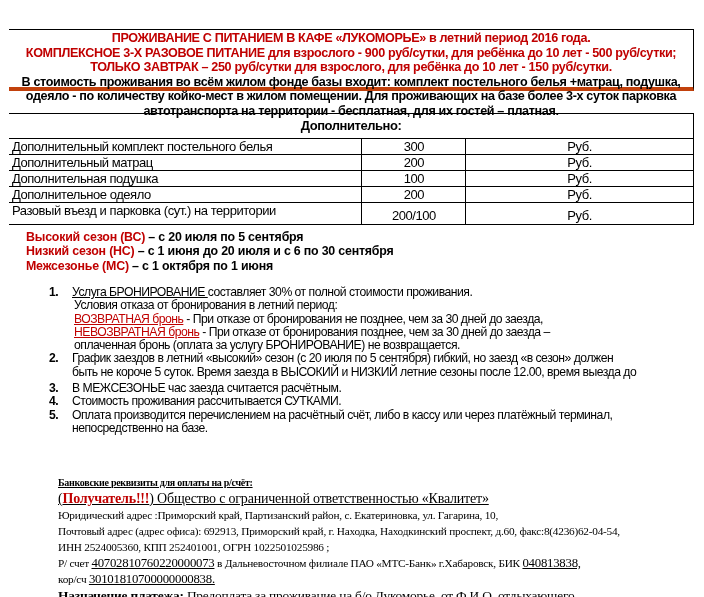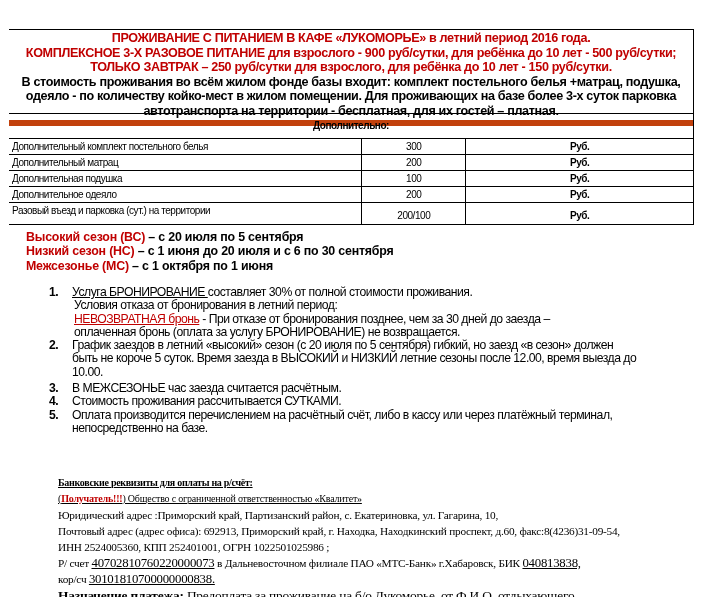--- a/index.html
+++ b/index.html
@@ -1,36 +1,36 @@
 <!DOCTYPE html>
 <html><head>
 <meta charset="utf-8">
 <style>
   html, body { margin:0; padding:0; background:#ffffff; }
   body { width:704px; height:597px; position:relative; overflow:hidden; color:#000; font-family:"Liberation Sans", sans-serif; }
   .red { color:#c00000; }
-  .header-box { position:absolute; left:9px; top:29px; width:685px; height:97px; border-top:1px solid #000; border-right:1px solid #000; border-bottom:6px solid #c2410c; box-sizing:border-box; }
+  .header-box { position:absolute; left:9px; top:29px; width:685px; height:62px; border-top:1px solid #000; border-right:1px solid #000; border-bottom:4px solid #c2410c; box-sizing:border-box; }
   .header-box .line { text-align:center; font-size:12.6px; font-weight:bold; line-height:14.6px; white-space:nowrap; letter-spacing:-0.35px; }
   .header-box .line.first { margin-top:1px; }
-  .extra-table { position:absolute; left:9px; top:113px; width:685px; border-collapse:collapse; font-size:10px; letter-spacing:-0.45px; }
+  .extra-table { position:absolute; left:9px; top:113px; width:685px; border-collapse:collapse; font-size:13px; letter-spacing:-0.45px; }
   .extra-table td { border-top:1px solid #000; border-bottom:1px solid #000; padding:0 3px; height:15px; line-height:15px; white-space:nowrap; }
   .extra-table td.c2, .extra-table td.c3 { border-left:1px solid #000; text-align:center;margin-top:42px; }
-  .extra-table td.c3 { border-right:1px solid #000;font-weight:bold; }
+  .extra-table td.c3 { border-right:1px solid #000; }
   .extra-table tr.title td { border-right:1px solid #000; text-align:center; font-weight:bold; height:18px; line-height:24px; }
   .extra-table tr.tall td { height:21px; vertical-align:top; line-height:15px; }
   .extra-table tr.tall td.c2, .extra-table tr.tall td.c3 { vertical-align:bottom; line-height:16px; }
   .seasons { position:absolute; left:26px; top:230px; font-size:12.4px; font-weight:bold; line-height:14.4px; letter-spacing:-0.2px; }
   .seasons div { white-space:nowrap; }
   .rules { position:absolute; left:49px; top:286px; font-size:12.2px; line-height:13.3px; letter-spacing:-0.5px; }
   .rule { position:relative; padding-left:23px; white-space:nowrap; }
   .rule .num { position:absolute; left:0; top:0; font-weight:bold; }
   .u { text-decoration:underline; }
   .bank { position:absolute; left:58px; top:475px; font-family:"Liberation Serif", serif; white-space:nowrap; }
   .bank .b-title { font-size:10px; font-weight:bold; text-decoration:underline; line-height:16px; letter-spacing:-0.3px; }
-  .bank .b-recipient { font-size:10px; text-decoration:underline; line-height:16px; letter-spacing:-0.2px; }
+  .bank .b-recipient { font-size:14px; text-decoration:underline; line-height:16px; letter-spacing:-0.2px; }
   .bank .small { font-size:11.3px; line-height:16px; letter-spacing:-0.25px; }
   .bank .num-u { font-size:12.8px; text-decoration:underline; }
   .bank .purpose { font-size:13.4px; line-height:17px; letter-spacing:-0.2px; }
 </style>
 </head>
 <body>
 
 <div class="header-box">
   <div class="line first red">ПРОЖИВАНИЕ  С ПИТАНИЕМ В КАФЕ «ЛУКОМОРЬЕ»  в летний период 2016 года.</div>
   <div class="line red">КОМПЛЕКСНОЕ 3-Х РАЗОВОЕ ПИТАНИЕ для взрослого - 900 руб/сутки,  для ребёнка до 10 лет - 500 руб/сутки;</div>
@@ -82,46 +82,46 @@
   <div><span class="red">Высокий сезон (ВС)</span><span> – с 20 июля по 5 сентября</span></div>
   <div><span class="red">Низкий сезон (НС)</span><span> – с 1 июня  до 20 июля и с 6  по 30 сентября</span></div>
   <div><span class="red">Межсезонье (МС)</span><span> – с 1 октября по 1 июня</span></div>
 </div>
 
 <div class="rules">
   <div class="rule">
     <span class="num">1.</span>
     <div><span class="u">Услуга БРОНИРОВАНИЕ </span><span>составляет 30% от полной стоимости проживания.</span></div>
     <div style="padding-left:2px">Условия отказа от бронирования в летний период:</div>
+    <div style="padding-left:2px"><span class="red u">ВОЗВРАТНАЯ  бронь</span><span> - При отказе от бронирования не позднее, чем за 30 дней до заезда,</span></div>
     <div style="padding-left:2px"><span class="red u">НЕВОЗВРАТНАЯ бронь</span><span> - При отказе от бронирования позднее, чем за 30 дней до заезда –</span></div>
     <div style="padding-left:2px">оплаченная бронь (оплата за услугу БРОНИРОВАНИЕ) не возвращается.</div>
   </div>
   <div class="rule">
     <span class="num">2.</span>
     <div>График заездов в летний «высокий» сезон (с 20 июля по 5 сентября) гибкий, но заезд «в сезон»  должен</div>
     <div>быть не короче 5 суток. Время заезда в ВЫСОКИЙ и НИЗКИЙ летние сезоны после 12.00, время выезда до</div>
-    <div>10.00.</div>
   </div>
   <div class="rule" style="margin-top:3px">
     <span class="num">3.</span>
     <div>В МЕЖСЕЗОНЬЕ час заезда считается расчётным.</div>
   </div>
   <div class="rule">
     <span class="num">4.</span>
     <div>Стоимость проживания рассчитывается СУТКАМИ.</div>
   </div>
   <div class="rule">
     <span class="num">5.</span>
     <div>Оплата производится перечислением на расчётный счёт, либо в кассу или через платёжный терминал,</div>
     <div>непосредственно на базе.</div>
   </div>
 </div>
 
 <div class="bank">
   <div class="b-title">Банковские реквизиты для оплаты на р/счёт:</div>
   <div class="b-recipient"><span>(</span><span class="red" style="font-weight:bold">Получатель!!!</span><span>) Общество с ограниченной ответственностью «Квалитет»</span></div>
   <div class="small">Юридический адрес :Приморский край, Партизанский район, с. Екатериновка, ул. Гагарина, 10,</div>
-  <div class="small">Почтовый адрес (адрес офиса): 692913, Приморский край, г. Находка, Находкинский проспект, д.60, факс:8(4236)31-09-54,</div>
+  <div class="small">Почтовый адрес (адрес офиса): 692913, Приморский край, г. Находка, Находкинский проспект, д.60, факс:8(4236)62-04-54,</div>
   <div class="small">ИНН 2524005360, КПП 252401001, ОГРН 1022501025986 ;</div>
   <div class="small"><span>Р/ счет </span><span class="num-u">40702810760220000073</span><span> в Дальневосточном  филиале  ПАО «МТС-Банк» г.Хабаровск, БИК </span><span class="num-u">040813838,</span></div>
   <div class="small"><span> кор/сч </span><span class="num-u">30101810700000000838.</span></div>
   <div class="purpose"><span style="font-weight:bold">Назначение платежа:</span><span> Предоплата за проживание на б/о Лукоморье, от Ф.И.О. отдыхающего</span></div>
 </div>
 
 </body></html>

